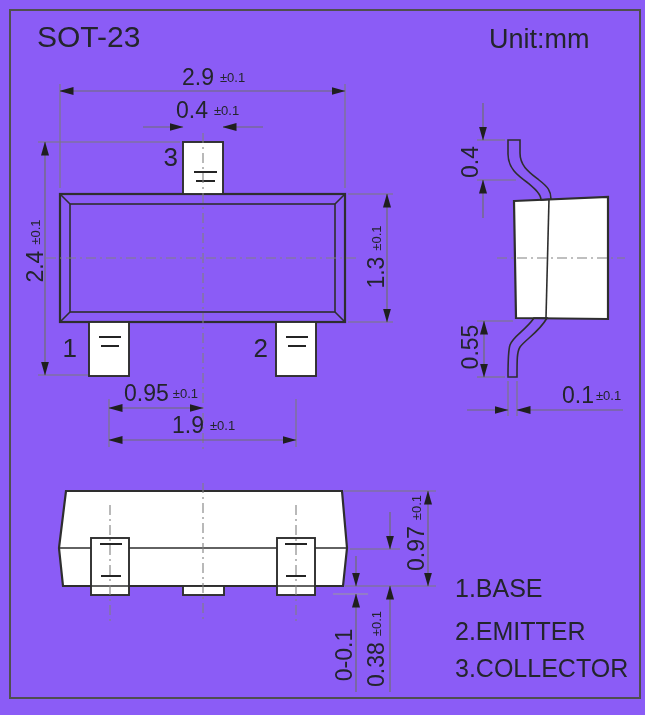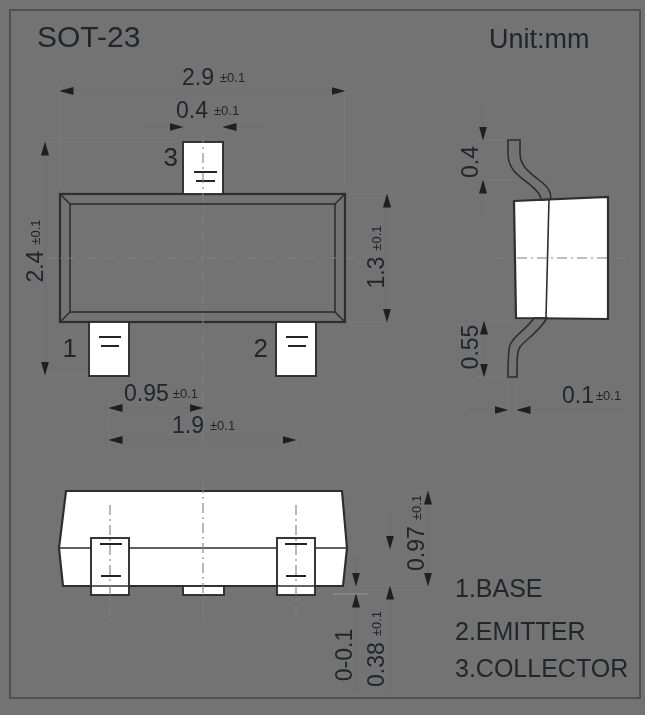--- a/index.html
+++ b/index.html
@@ -1,16 +1,16 @@
 <!DOCTYPE html>
 <html><head>
 <meta charset="utf-8">
 <style>
   html,body{margin:0;padding:0;background:#ffffff;}
-  .stage{position:relative;width:645px;height:715px;background:#737373;
+  .stage{position:relative;width:645px;height:715px;background:#8b5cf6;
          font-family:"Liberation Sans", sans-serif;overflow:hidden;}
   svg{position:absolute;left:0;top:0;}
   
   .obj   {stroke:#2e2e2e;stroke-width:2.2;fill:none;stroke-linejoin:miter;}
   .objf  {stroke:#2e2e2e;stroke-width:2.2;fill:#ffffff;stroke-linejoin:miter;}
   .obj2  {stroke:#2e2e2e;stroke-width:1.6;fill:none;}
   .obj2f {stroke:#2e2e2e;stroke-width:1.9;fill:#ffffff;}
   .tick  {stroke:#242424;stroke-width:2;fill:none;}
   .dim   {stroke:#6f6f6f;stroke-width:1.2;fill:none;}
   .ext   {stroke:#7a7a7a;stroke-width:1.1;fill:none;}

